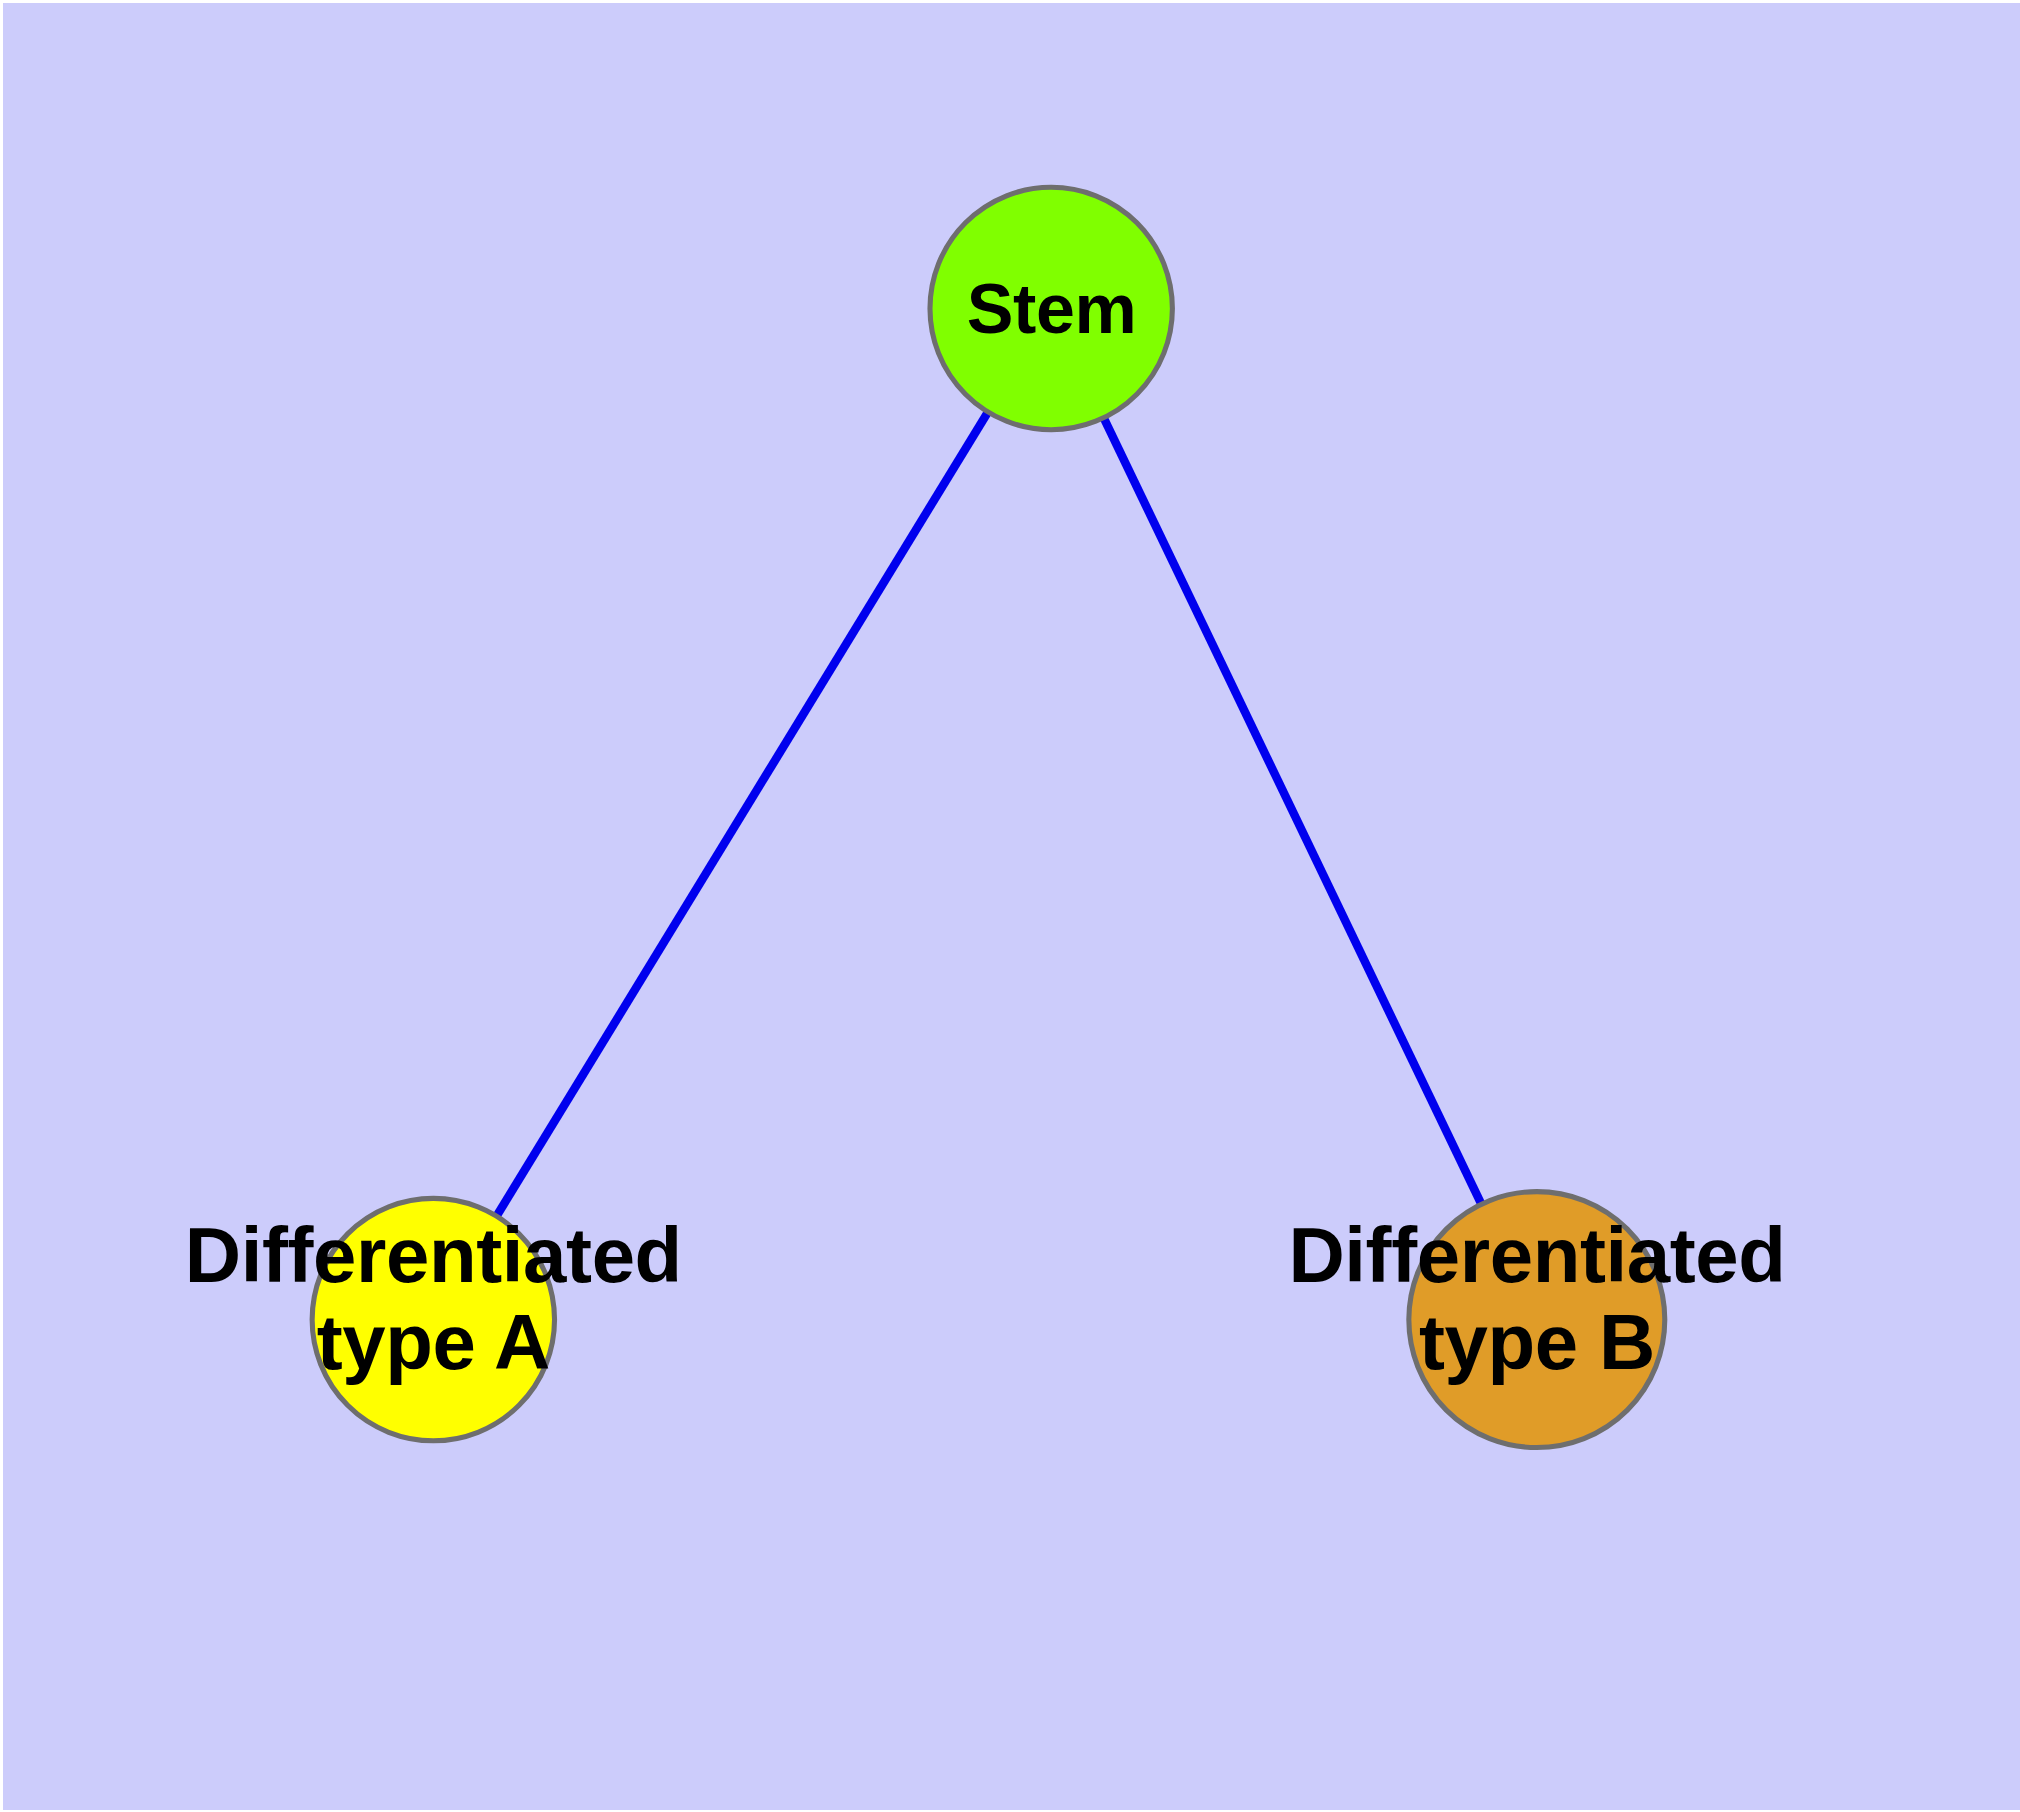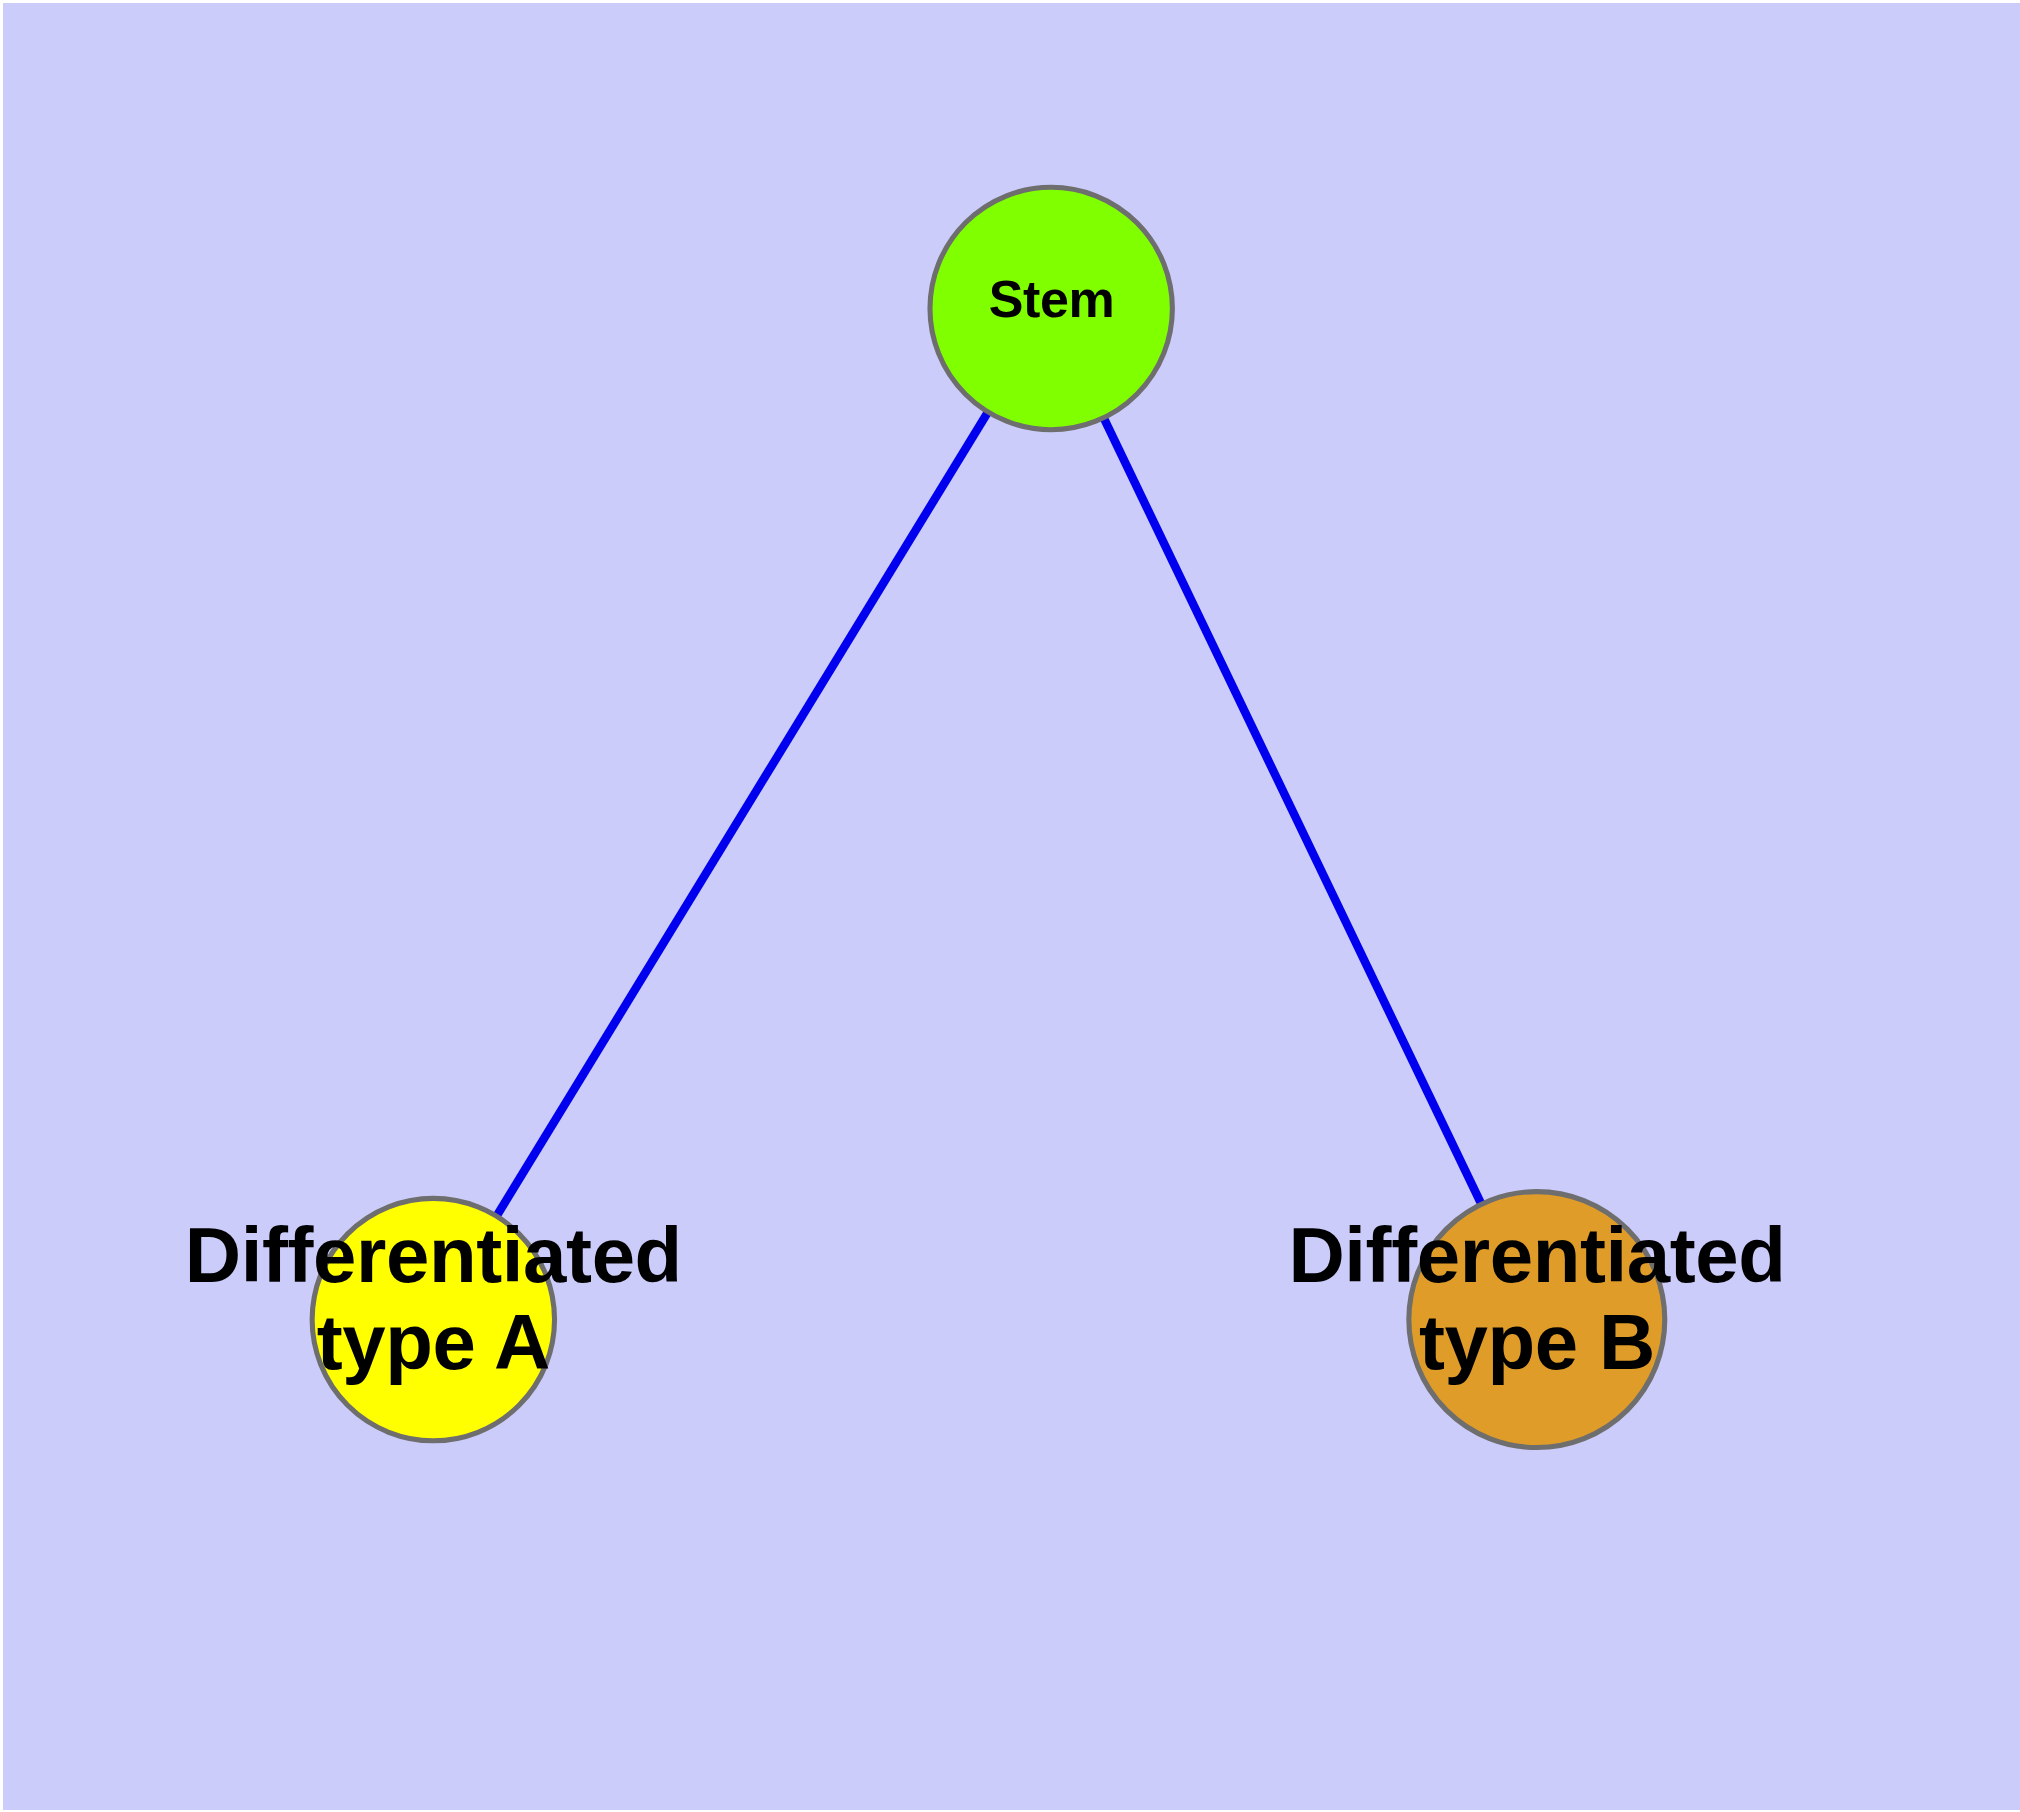--- a/index.html
+++ b/index.html
@@ -47,21 +47,21 @@
     font-weight: bold;
     text-align: center;
     line-height: 1.12;
     white-space: pre-line;
     letter-spacing: -0.4px;
     pointer-events: none;
     -webkit-font-smoothing: antialiased;
   }
 
   #label-stem {
-    font-size: 52px;
+    font-size: 70px;
     width: 509px;
     left: 797px;
     top: 270px;
   }
 
   #label-diffA {
     font-size: 78px;
     width: 848px;
     left: 9.3px;
     top: 1212px;

